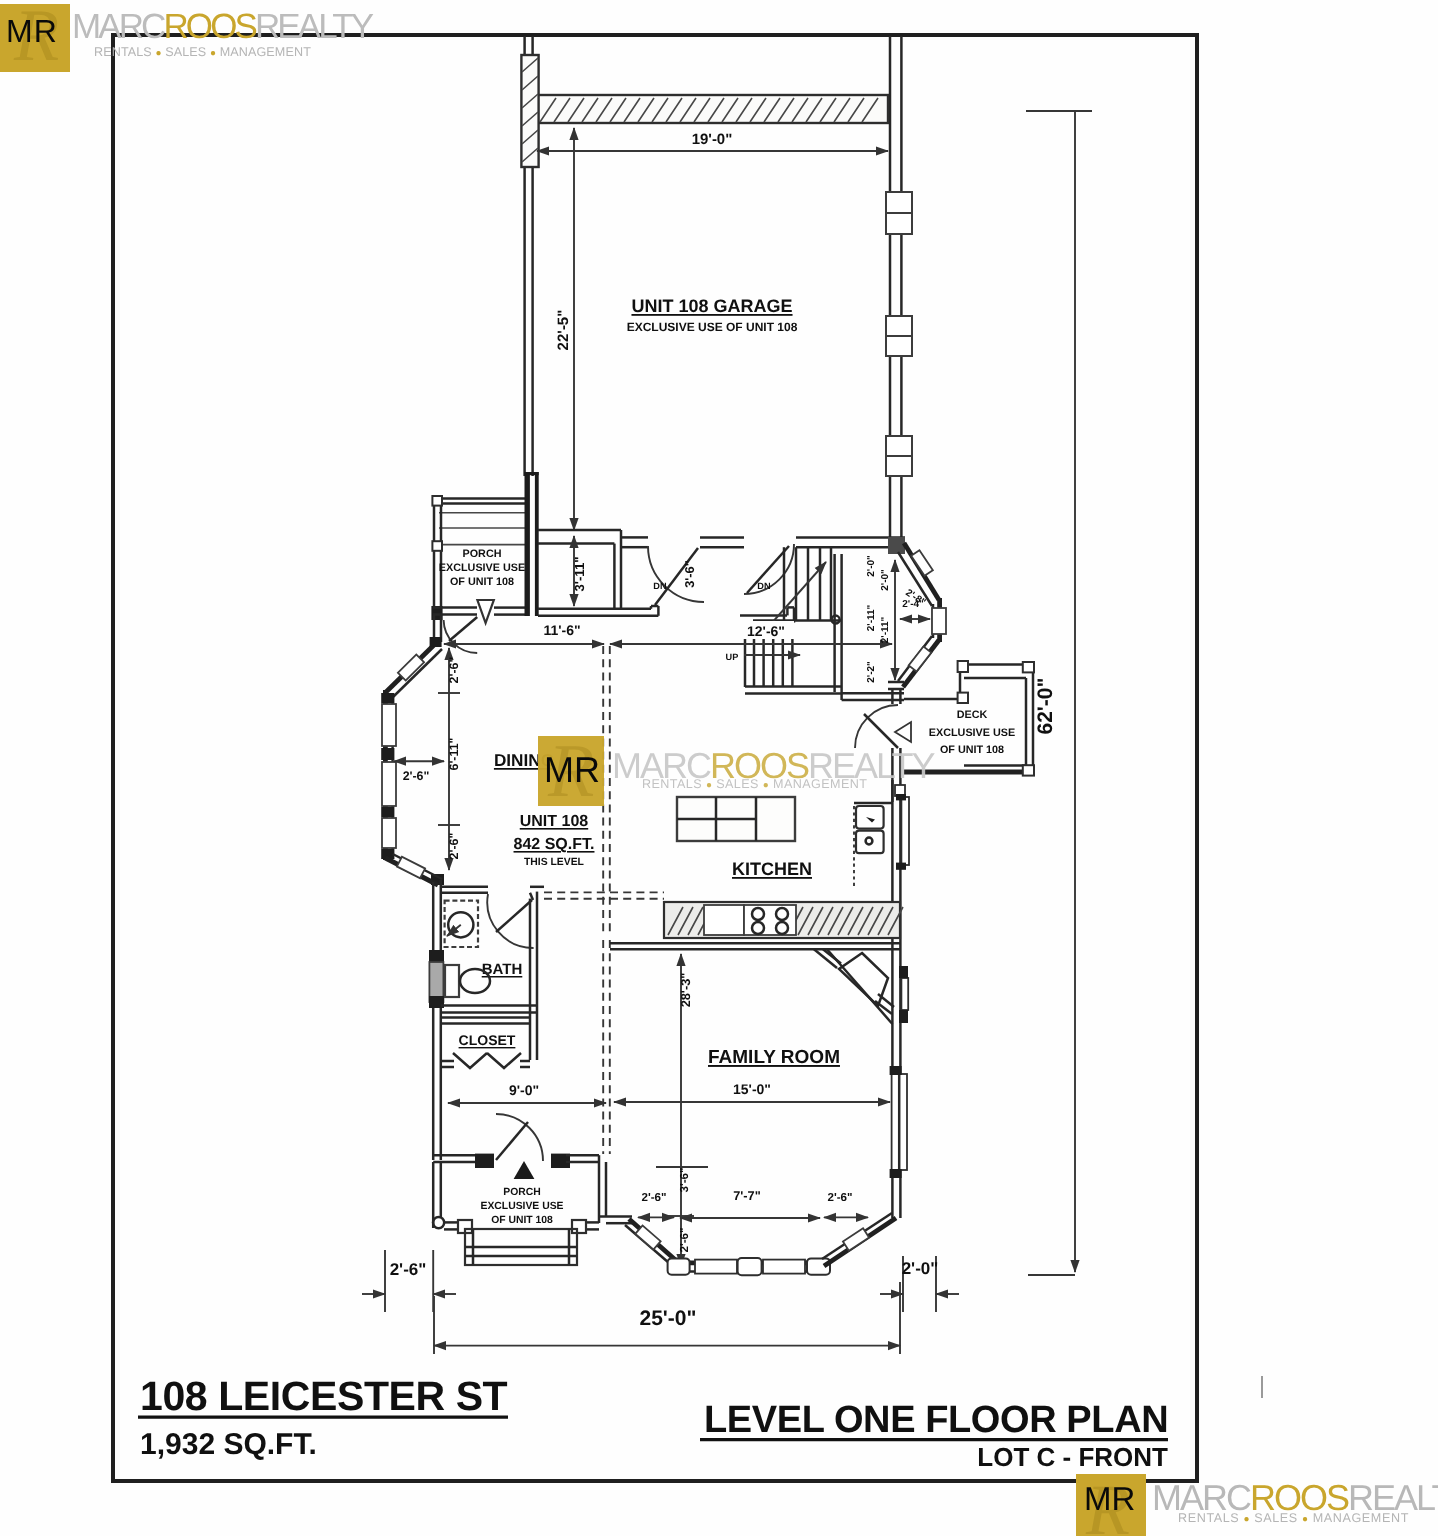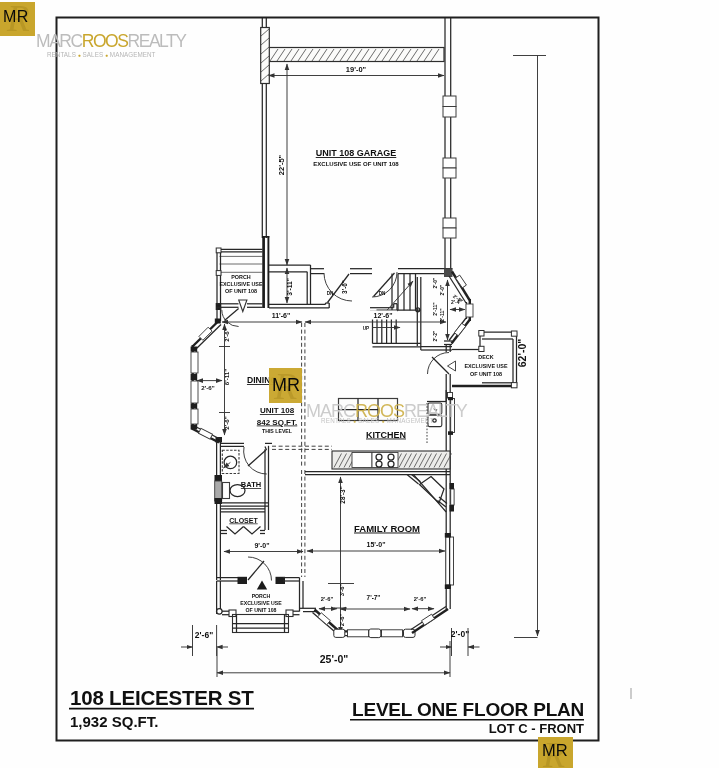--- a/index.html
+++ b/index.html
@@ -1,18 +1,18 @@
 <!DOCTYPE html>
 <html><head>
 <meta charset="utf-8">
 <style>
   html,body{margin:0;padding:0;}
   body{width:719px;height:768px;overflow:hidden;background:#fefefe;-webkit-font-smoothing:antialiased;
        font-family:"Liberation Sans", sans-serif;position:relative;}
-  .wm-txt{white-space:nowrap;will-change:transform;margin-top:28px;}
+  .wm-txt{white-space:nowrap;will-change:transform;}
 </style>
 </head>
 <body>
 
 <svg id="plan" width="719" height="768" viewBox="0 0 719 768" style="position:absolute;left:0;top:0;will-change:transform;" fill="none" stroke-linecap="butt">
 <defs>
 <marker id="ae" markerWidth="8" markerHeight="6" refX="6" refY="3" orient="auto-start-reverse" markerUnits="userSpaceOnUse">
   <path d="M0,0.7 L6.5,3 L0,5.3 z" fill="#333"></path>
 </marker>
 </defs>

